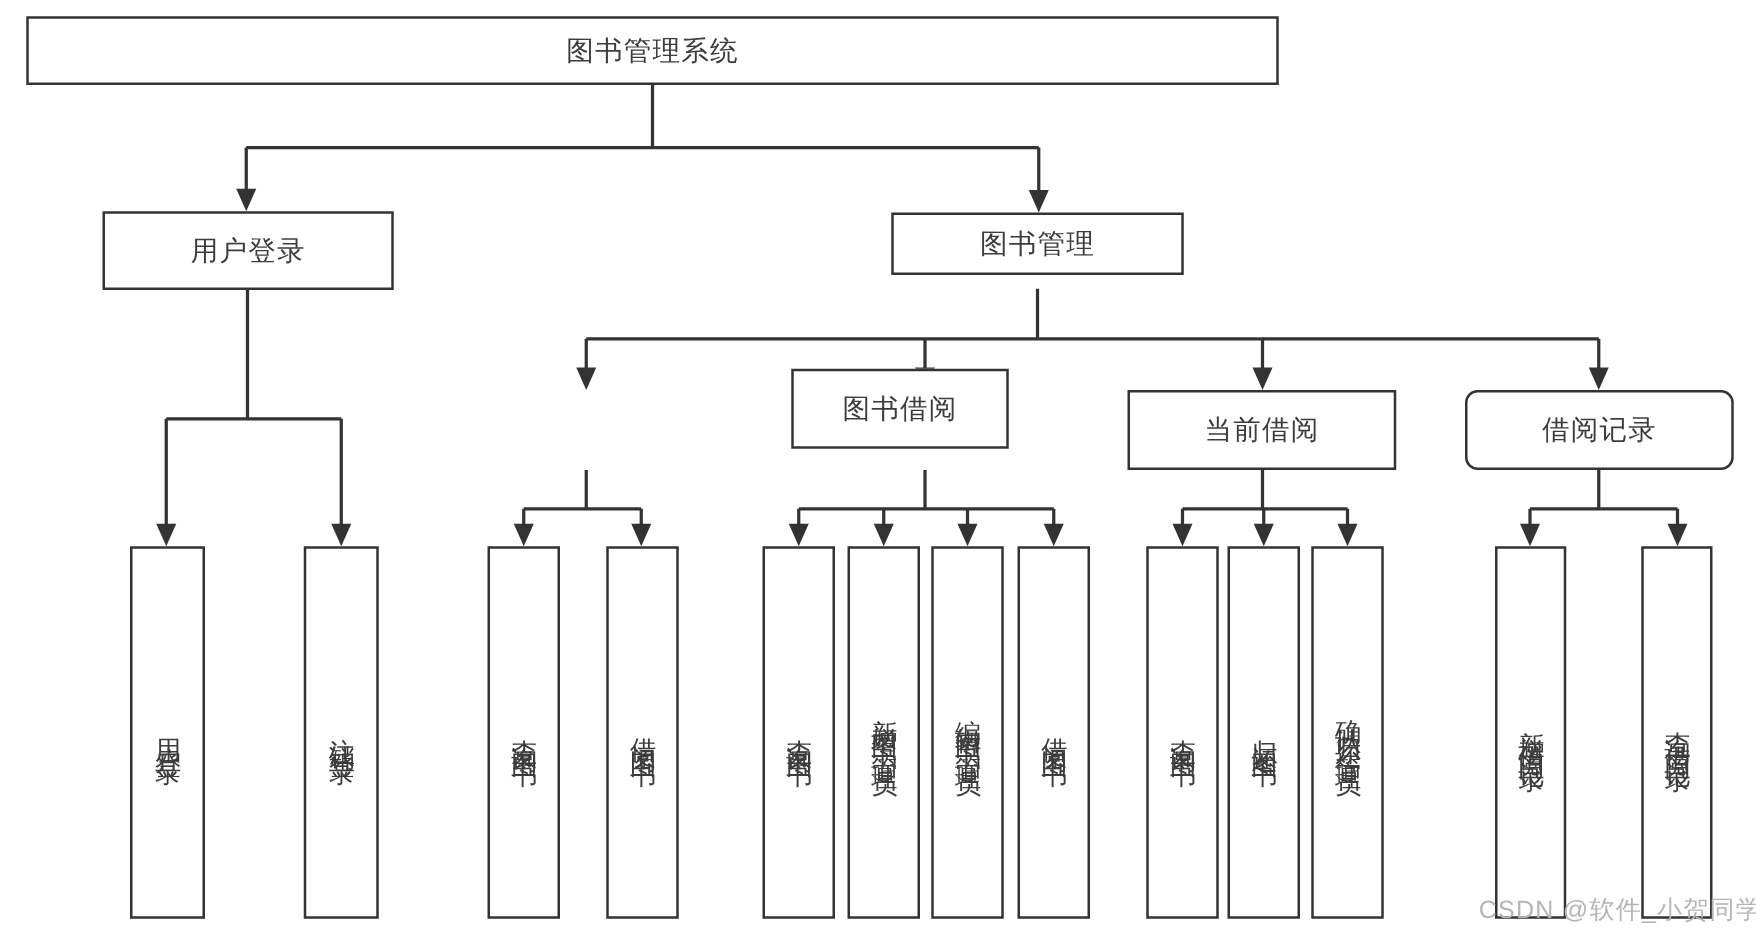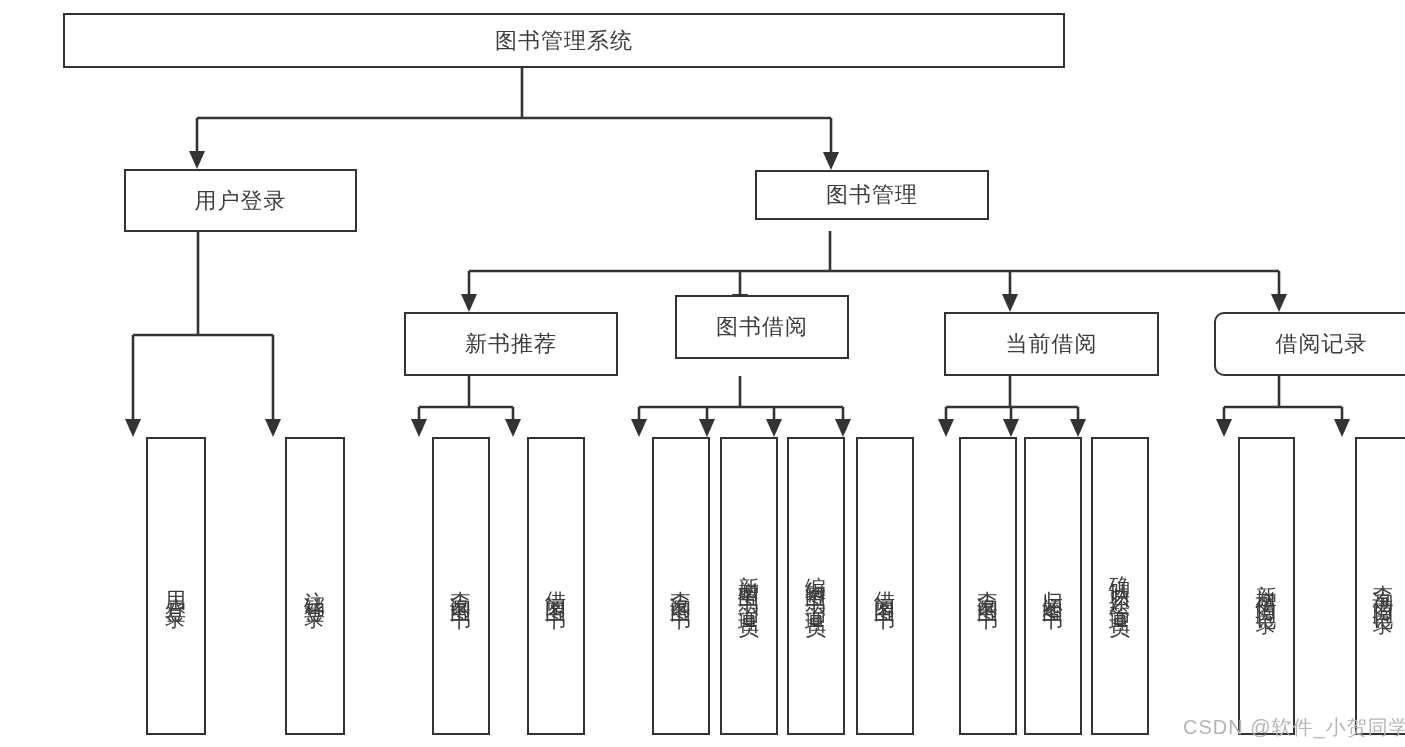--- a/index.html
+++ b/index.html
@@ -31,21 +31,20 @@
     border:2.6px solid var(--line);
     background:var(--bg);
     display:flex;
     align-items:center;
     justify-content:center;
     font-size:22px;
     color:var(--text);
     letter-spacing:1px;
     white-space:nowrap;
     z-index:2;
-    margin-left:42px;
   }
   .leaf{
     writing-mode:vertical-rl;
     font-size:21px;
     letter-spacing:6px;
     line-height:1;
     white-space:normal;
   }
   .watermark{
     position:absolute;
@@ -137,21 +136,20 @@
       <line x1="1342" y1="407" x2="1342" y2="421"></line>
       <polygon points="1334,419 1350,419 1342,437"></polygon>
     </g>
   </svg>
 
   <div class="node" style="left:21px;top:13px;width:1002px;height:55px;">图书管理系统</div>
 
   <div class="node" style="left:82px;top:169px;width:233px;height:63px;">用户登录</div>
   <div class="node" style="left:713px;top:170px;width:234px;height:50px;">图书管理</div>
 
-  <div class="node" style="left:362px;top:312px;width:214px;height:64px;">新书推荐</div>
   <div class="node" style="left:633px;top:295px;width:174px;height:64px;">图书借阅</div>
   <div class="node" style="left:902px;top:312px;width:215px;height:64px;">当前借阅</div>
   <div class="node" style="left:1172px;top:312px;width:215px;height:64px;border-radius:10px;">借阅记录</div>
 
   <div class="node leaf" style="left:104px;top:437px;width:60px;height:298px;">用户登录</div>
   <div class="node leaf" style="left:243px;top:437px;width:60px;height:298px;">注销登录</div>
 
   <div class="node leaf" style="left:390px;top:437px;width:58px;height:298px;">查询图书</div>
   <div class="node leaf" style="left:485px;top:437px;width:58px;height:298px;">借阅图书</div>
 

